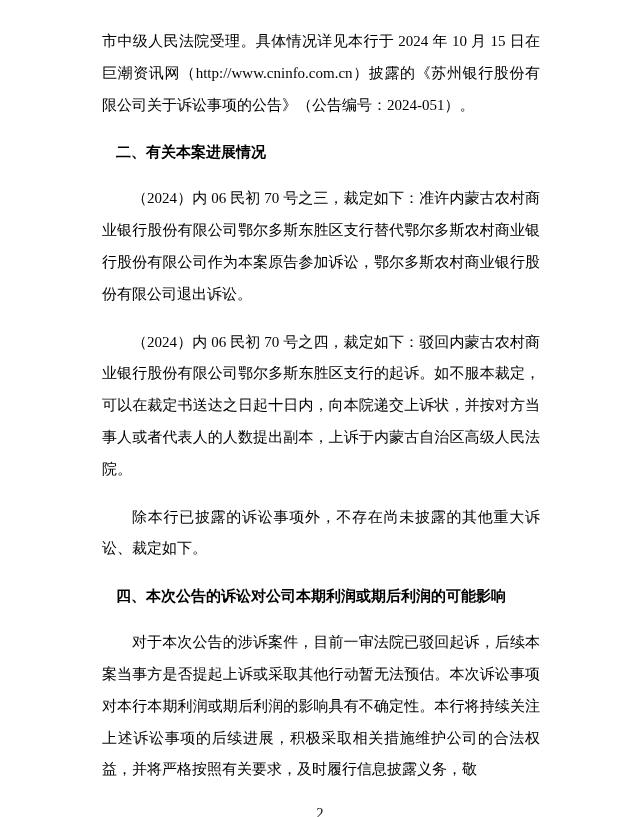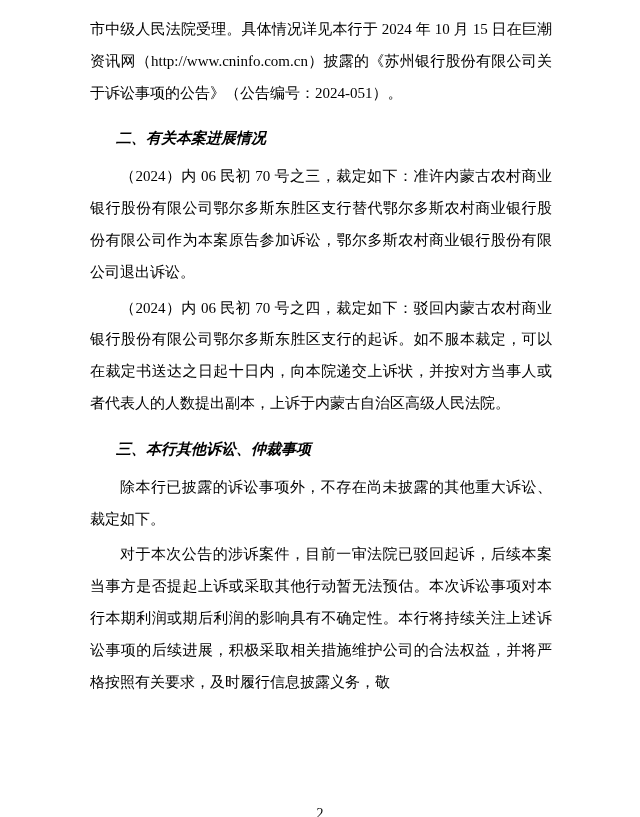--- a/index.html
+++ b/index.html
@@ -23,34 +23,33 @@
   }
   .content {
     box-sizing: border-box;
     padding: 10px 84px 0 86px;
     font-size: 15px;
     line-height: 2.12;
     text-align: justify;
     text-justify: inter-ideograph;
   }
   .para {
-    margin: 4px;
+    margin: 16px;
     text-indent: 2em;
     word-break: break-all;
   }
   .para.no-indent {
     text-indent: 0;
   }
   .heading {
     margin: 14px 0 8px 0;
     font-size: 15px;
     font-weight: bold;
     text-indent: 2em;
     line-height: 2.0;
-    font-style: italic;
   }
   .page-number {
     position: absolute;
     top: 806px;
     left: 0;
     width: 100%;
     text-align: center;
     font-size: 14px;
     line-height: 1.2;
     color: #000000;
@@ -64,24 +63,24 @@
 
     <p class="para no-indent">市中级人民法院受理。具体情况详见本行于 2024 年 10 月 15 日在巨潮资讯网（http://www.cninfo.com.cn）披露的《苏州银行股份有限公司关于诉讼事项的公告》（公告编号：2024-051）。</p>
 
     <h3 class="heading">二、有关本案进展情况</h3>
 
 
     <p class="para">（2024）内 06 民初 70 号之三，裁定如下：准许内蒙古农村商业银行股份有限公司鄂尔多斯东胜区支行替代鄂尔多斯农村商业银行股份有限公司作为本案原告参加诉讼，鄂尔多斯农村商业银行股份有限公司退出诉讼。</p>
 
     <p class="para">（2024）内 06 民初 70 号之四，裁定如下：驳回内蒙古农村商业银行股份有限公司鄂尔多斯东胜区支行的起诉。如不服本裁定，可以在裁定书送达之日起十日内，向本院递交上诉状，并按对方当事人或者代表人的人数提出副本，上诉于内蒙古自治区高级人民法院。</p>
 
-    <h3 class="heading">三、本行其他诉讼、仲裁事项</h3>
 
 
     <p class="para">除本行已披露的诉讼事项外，不存在尚未披露的其他重大诉讼、裁定如下。</p>
 
+    <h3 class="heading">四、本次公告的诉讼对公司本期利润或期后利润的可能影响</h3>
 
     <p class="para">对于本次公告的涉诉案件，目前一审法院已驳回起诉，后续本案当事方是否提起上诉或采取其他行动暂无法预估。本次诉讼事项对本行本期利润或期后利润的影响具有不确定性。本行将持续关注上述诉讼事项的后续进展，积极采取相关措施维护公司的合法权益，并将严格按照有关要求，及时履行信息披露义务，敬</p>
 
   </div>
 
   <div class="page-number">2</div>
 </div>
 
 </body></html>

